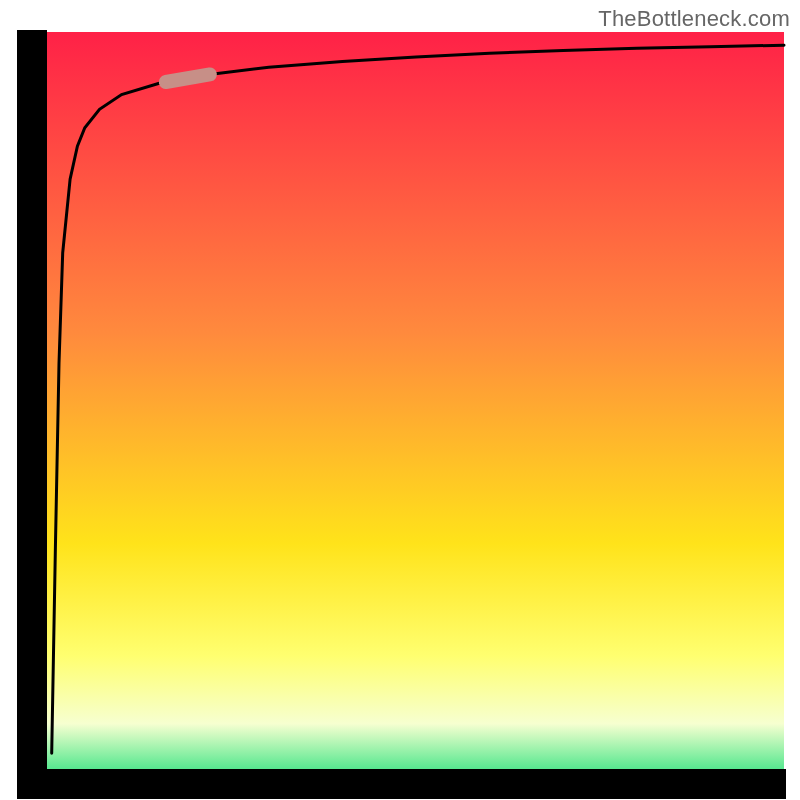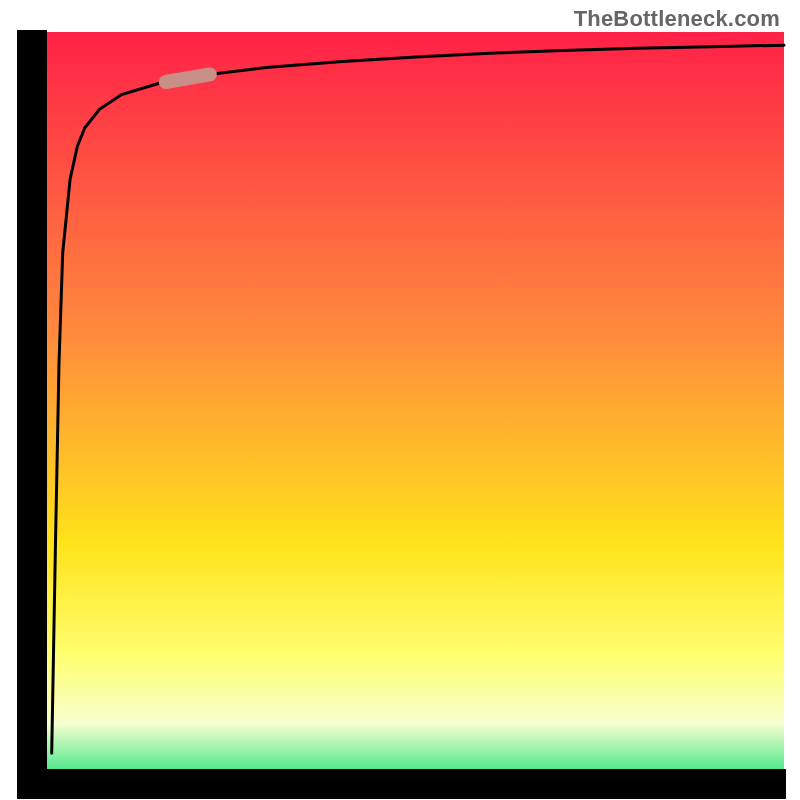--- a/index.html
+++ b/index.html
@@ -12,24 +12,24 @@
     font-family: Arial, Helvetica, sans-serif;
   }
   .chart-wrap {
     position: relative;
     width: 800px;
     height: 800px;
   }
   .watermark {
     position: absolute;
     top: 6px;
-    right: 20px;
+    right: 10px;
     color: #666666;
     font-size: 22px;
-    font-weight: 700;
+    font-weight: 400;
     letter-spacing: 0.2px;
     z-index: 5;
   }
   svg.chart {
     position: absolute;
     top: 0;
     left: 0;
   }
 </style>
 </head>

